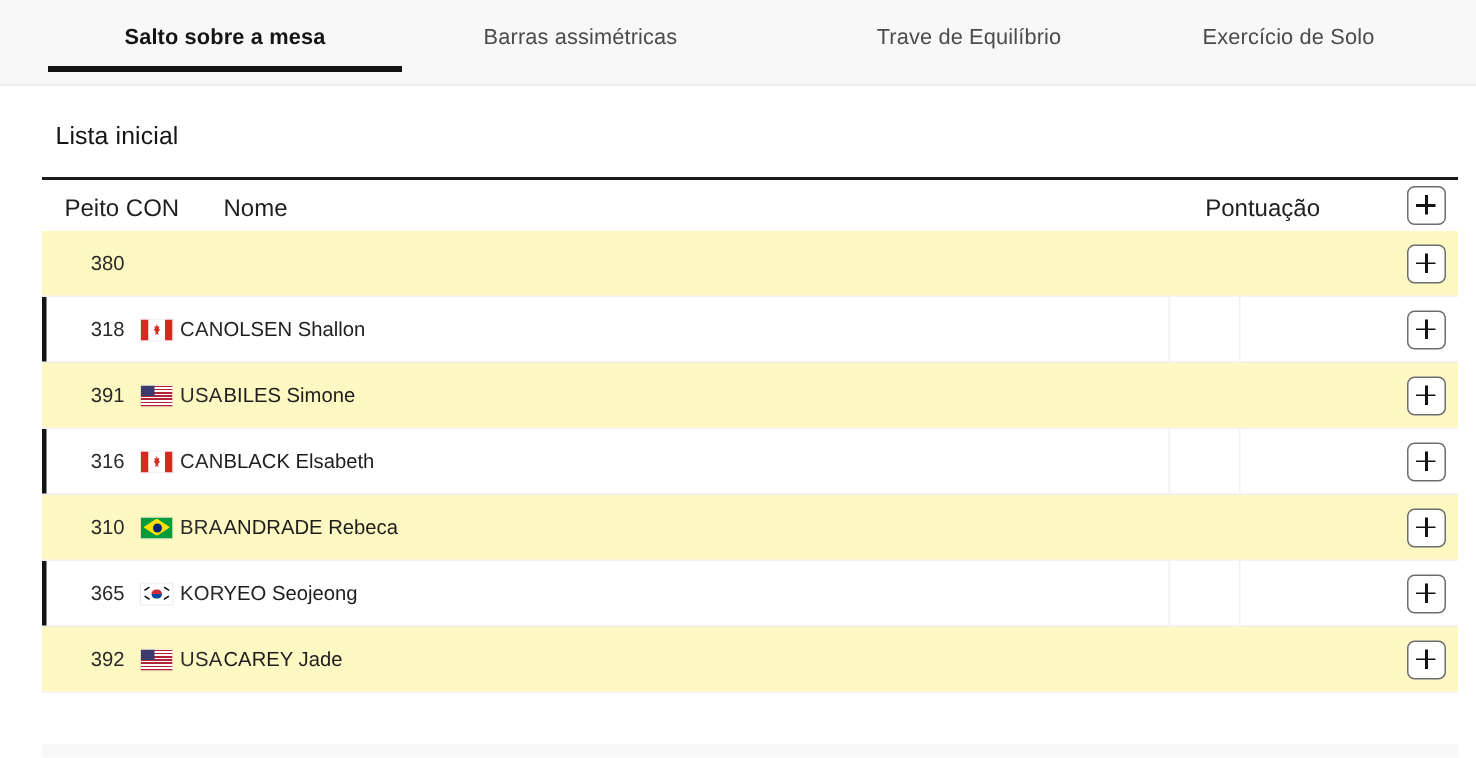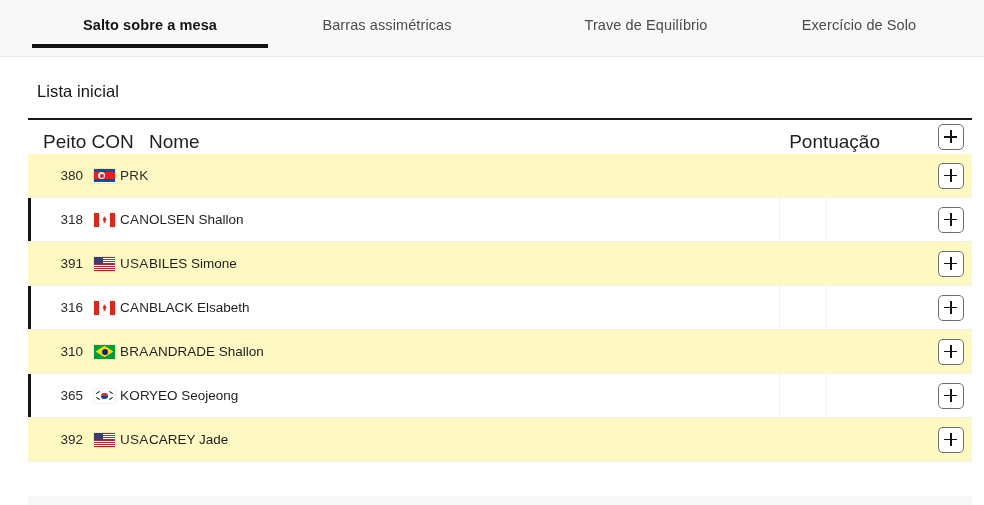--- a/index.html
+++ b/index.html
@@ -68,21 +68,21 @@
   }
   .thead {
     position: relative;
     height: 34px;
     border-top: 2px solid #1a1a1a;
     background: #ffffff;
     display: flex;
     align-items: center;
   }
   .th {
-    font-size: 19px;
+    font-size: 16px;
     color: #1f1f1f;
     white-space: nowrap;
   }
   .th-peito  { position: absolute; left: 15px;  top: 11px; }
   .th-nome   { position: absolute; left: 121px; top: 11px; }
   .th-pont   { position: absolute; right: 92px; top: 11px; }
 
   .row {
     position: relative;
     height: 43px;
@@ -255,32 +255,20 @@
     <div class="plus-btn">
       <span class="h"></span>
       <span class="v"></span>
     </div>
   </div>
   <div id="tbody">
       <div class="row alt">
         <span class="vsep vsep-a"></span>
         <span class="vsep vsep-b"></span>
         <span class="cell-bib">380</span>
-        <span class="cell-noc">
-          <span class="flag flag-PRK">
-            <i class="s1"></i>
-            <i class="s2"></i>
-            <i class="s3"></i>
-            <i class="s4"></i>
-            <i class="s5"></i>
-            <i class="disc"></i>
-            <i class="star"></i>
-          </span>
-          <span class="noc-code">PRK</span>
-        </span>
         <span class="plus-btn">
           <span class="h"></span>
           <span class="v"></span>
         </span>
       </div>
       <div class="row marked">
         <span class="vsep vsep-a"></span>
         <span class="vsep vsep-b"></span>
         <span class="cell-bib">318</span>
         <span class="cell-noc">
@@ -339,21 +327,21 @@
         <span class="vsep vsep-b"></span>
         <span class="cell-bib">310</span>
         <span class="cell-noc">
           <span class="flag flag-BRA">
             <i class="bg"></i>
             <i class="rhomb"></i>
             <i class="globe"></i>
           </span>
           <span class="noc-code">BRA</span>
         </span>
-        <span class="cell-name">ANDRADE Shallon</span>
+        <span class="cell-name">ANDRADE Rebeca</span>
         <span class="plus-btn">
           <span class="h"></span>
           <span class="v"></span>
         </span>
       </div>
       <div class="row marked">
         <span class="vsep vsep-a"></span>
         <span class="vsep vsep-b"></span>
         <span class="cell-bib">365</span>
         <span class="cell-noc">

